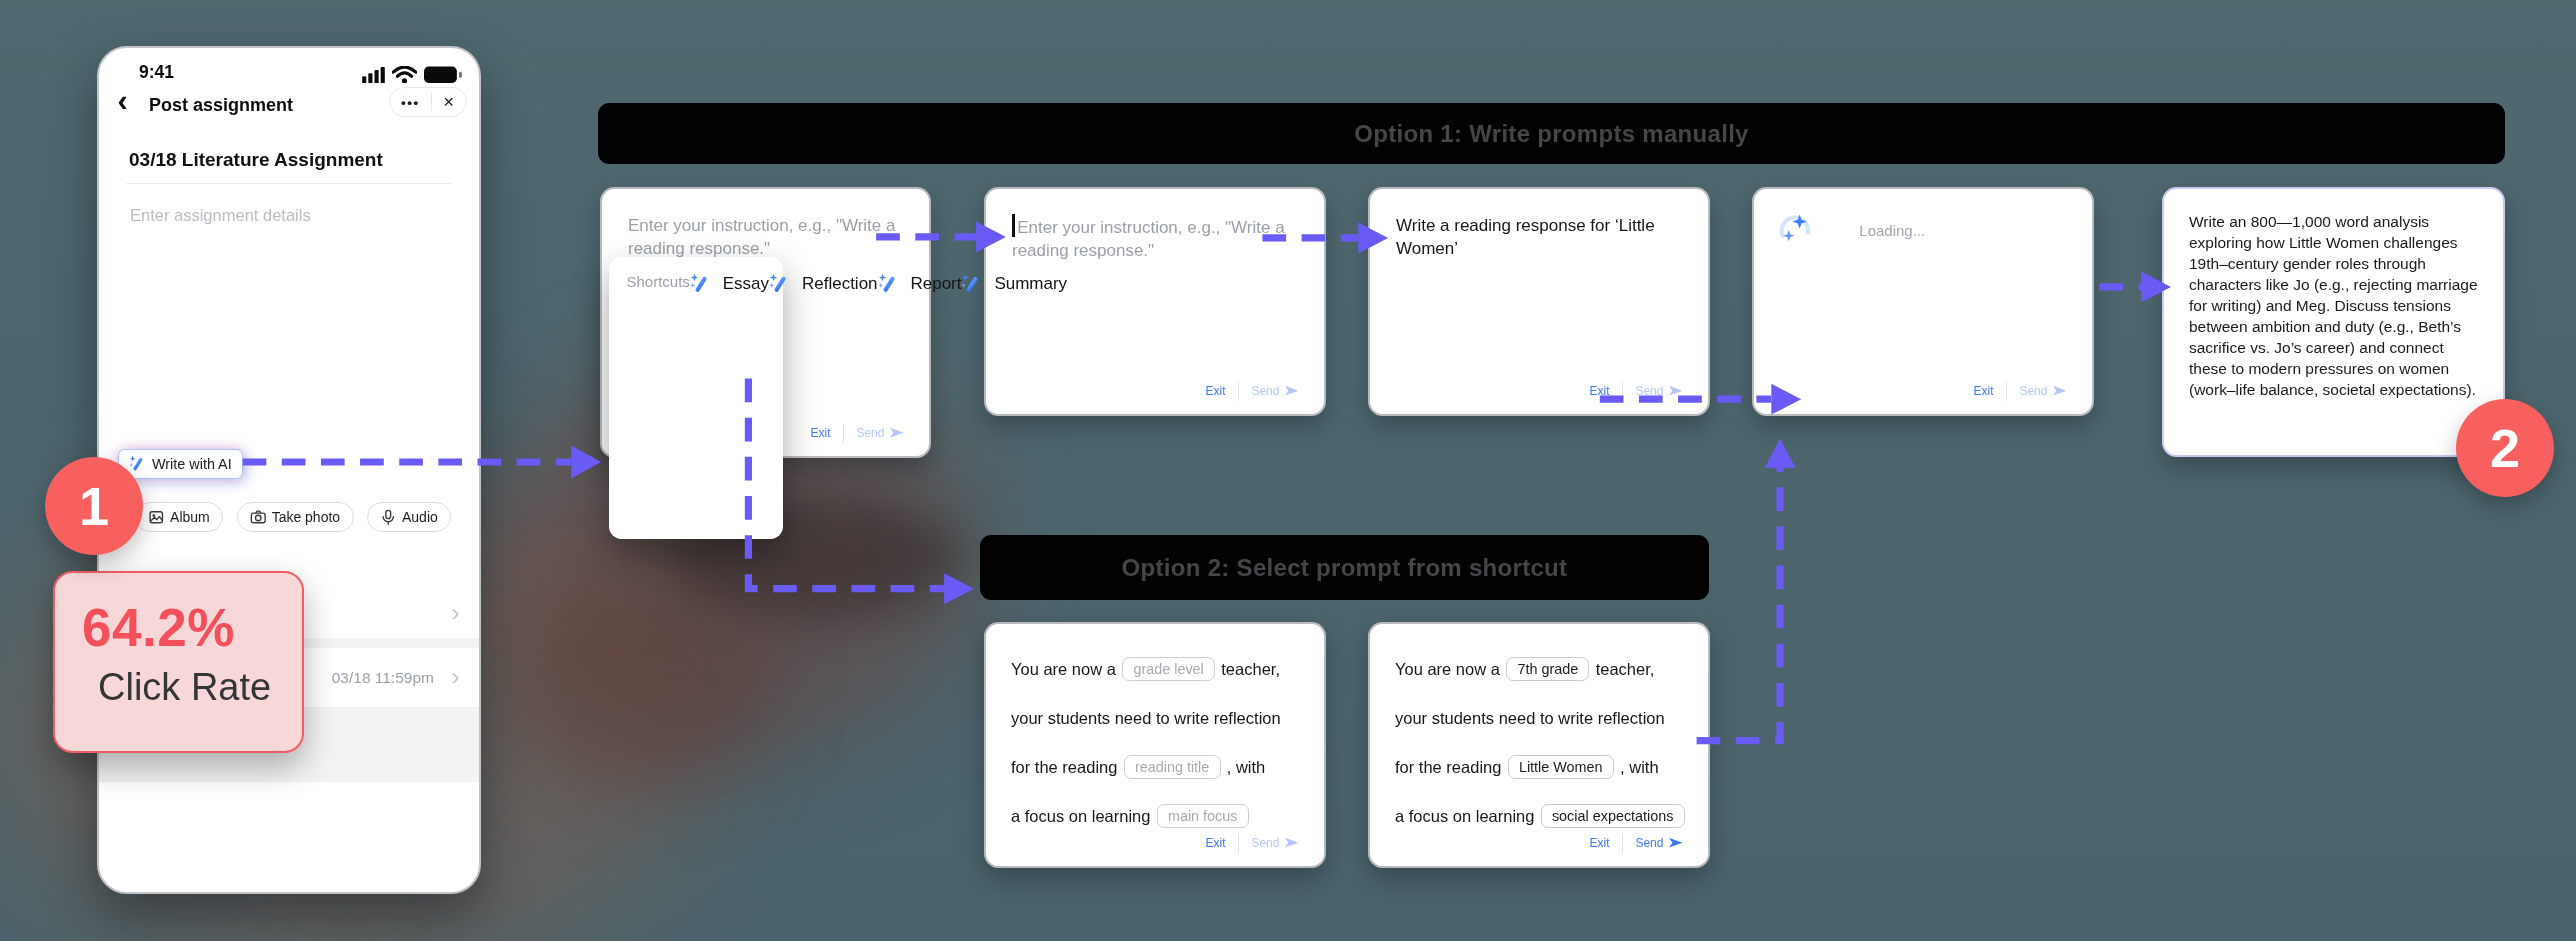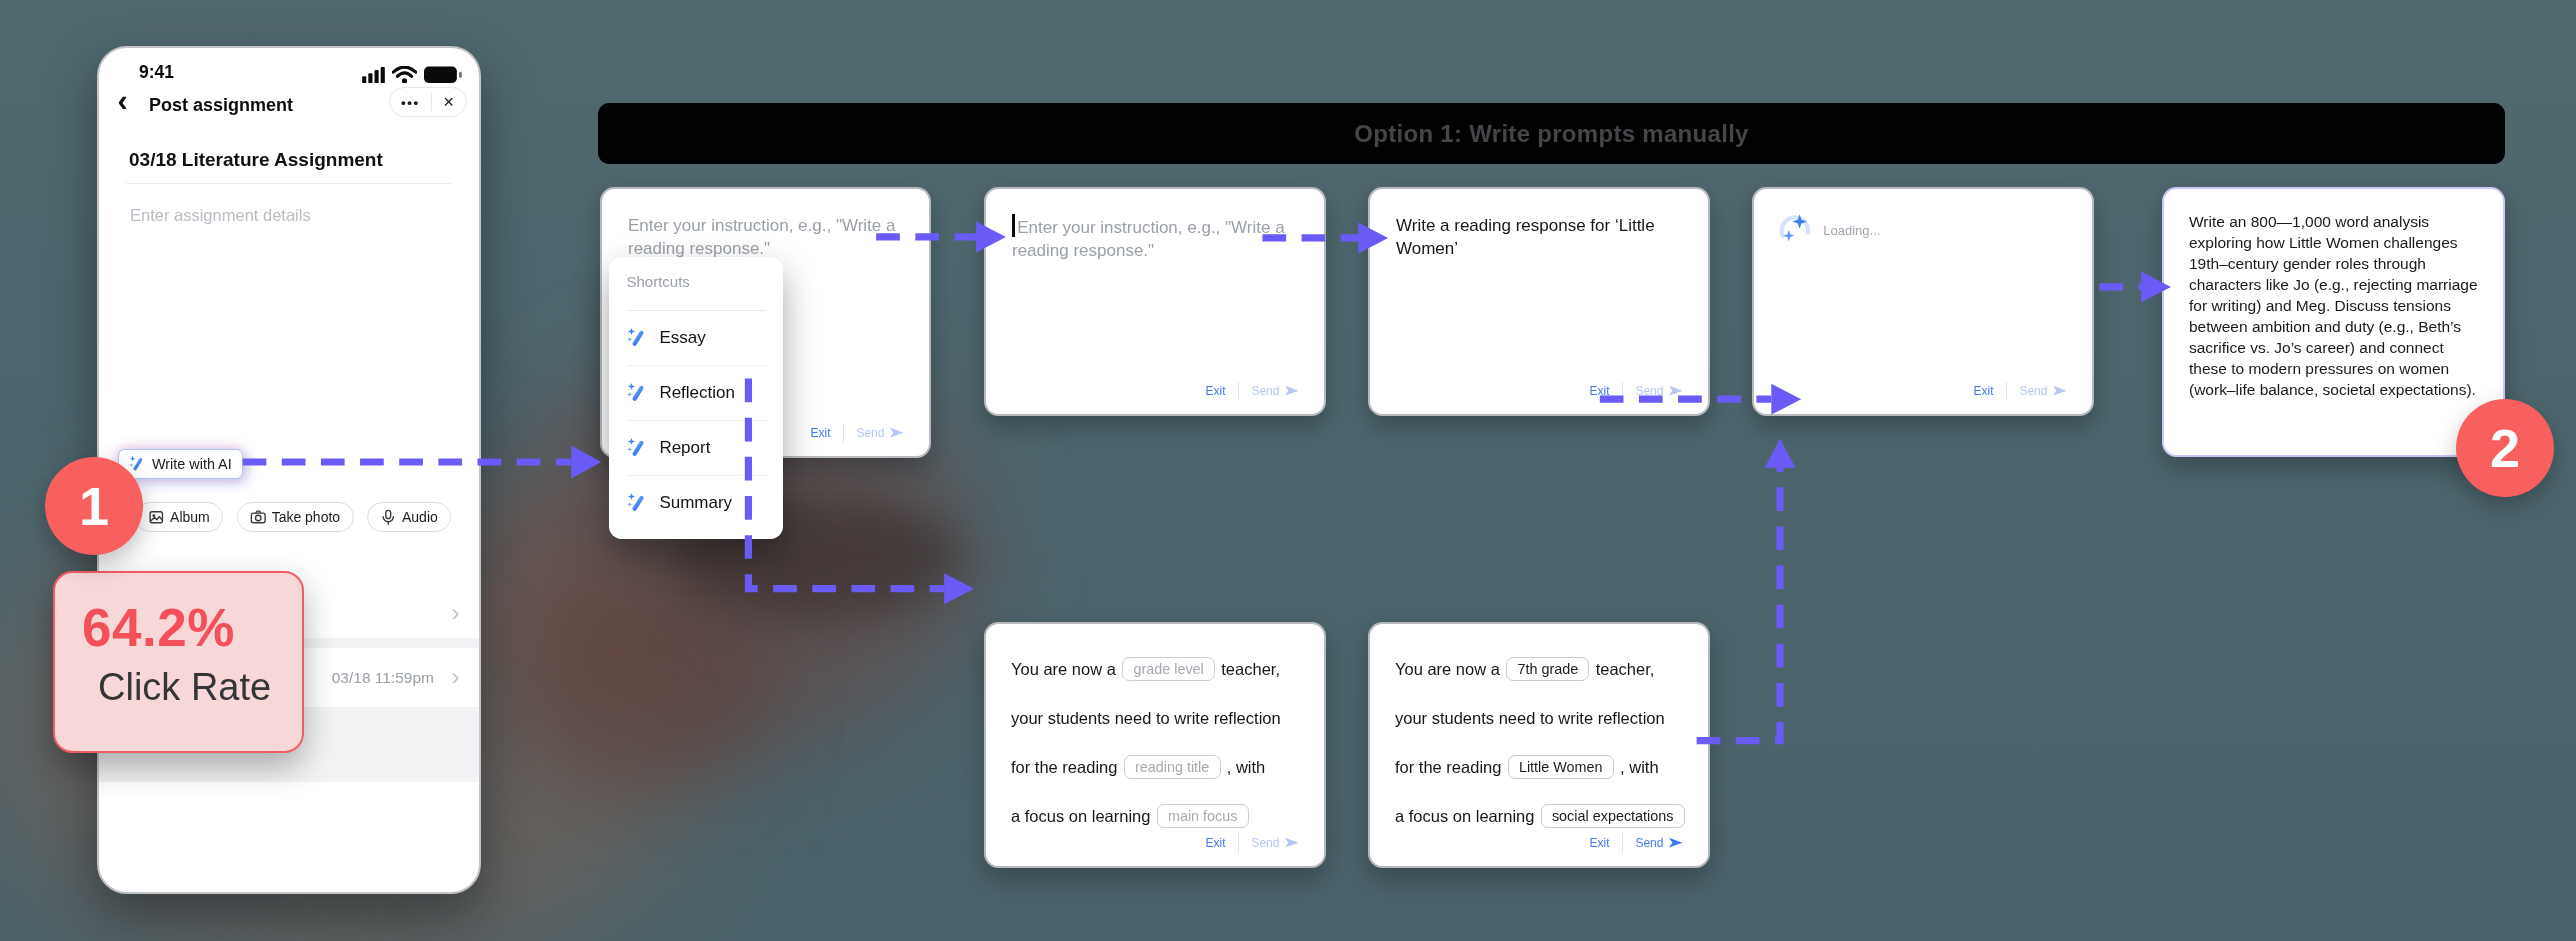--- a/index.html
+++ b/index.html
@@ -67,24 +67,24 @@
   .phtext{color:#9aa0a8;}
   .cursor{display:inline-block;width:2.6px;height:23px;background:#0c0c0e;margin-right:2.6px;vertical-align:-4.1px;}
   .actions{position:absolute;right:25px;bottom:13.4px;display:flex;align-items:center;gap:12.4px;font-size:12px;font-weight:500;}
   .exit{color:#3e79f0;}
   .asep{width:1px;height:18.5px;background:#dcdfe4;}
   .send{display:flex;align-items:flex-start;gap:4.1px;}
   .send.disabled{color:#b7c6f6;}
   .send.enabled{color:#3e79f0;}
   #card5 .cardtext{font-size:15.5px;line-height:1.36;top:21.6px;left:25px;right:20.6px;color:#1a1a1e;}
   .loadrow{position:absolute;left:24px;top:23px;display:flex;align-items:center;gap:9.3px;}
-  .loadrow span{font-size:13px;color:#a0a6ae;}
-
-  
-  #menu{position:absolute;left:609px;top:257px;width:174px;height:282px;background:#fff;border-radius:12.4px;z-index:16;box-shadow:0 15.5px 35px rgba(0,0,0,.35);padding:0 17.5px;box-sizing:border-box;display:flex;flex-direction:column;}
+  .loadrow span{font-size:15px;color:#a0a6ae;margin-left:36px;}
+
+  
+  #menu{position:absolute;left:609px;top:257px;width:174px;height:282px;background:#fff;border-radius:12.4px;z-index:16;box-shadow:0 15.5px 35px rgba(0,0,0,.35);padding:0 17.5px;box-sizing:border-box;display:flex;flex-direction:row;}
   #menu .mhead{padding-top:15.5px;height:37px;font-size:15px;color:#9ba1a9;}
   #menu .mdiv{height:1px;background:#e8e8ec;}
   .mitem{height:54px;display:flex;align-items:center;gap:11.3px;font-size:17px;color:#131315;}
   .midiv{height:1px;background:#efeff2;}
 
   
   .plines{position:absolute;left:25px;top:20.6px;right:15.5px;}
   .pline{height:49px;display:flex;align-items:center;white-space:nowrap;font-size:16.5px;color:#17171a;}
   .pill{display:inline-flex;align-items:center;border:1.5px solid #cdced2;border-radius:7.2px;padding:3.1px 10.3px;margin:0 6.2px;font-size:14.4px;}
   .pill.empty{color:#a6aab1;}
@@ -189,20 +189,23 @@
     <div class="psepband"></div>
     <div class="prow2">
       <span class="pdate">03/18 11:59pm</span>
       <span class="prowchev">›</span>
     </div>
     <div class="pgray"></div>
   </div>
 
   <div class="banner" id="banner1">
     <span>Option 1: Write prompts manually</span>
+  </div>
+  <div class="banner" id="banner2">
+    <span>Option 2: Select prompt from shortcut</span>
   </div>
 
   <div class="card" id="card1">
     <div class="cardtext phtext">Enter your instruction, e.g., "Write a reading response."</div>
     <div class="actions">
       <span class="exit">Exit</span>
       <span class="asep"></span>
       <span class="send disabled">
         <span>Send</span>
         <svg class="icon" width="15.5" height="13.4" viewBox="0 0 32 24">

